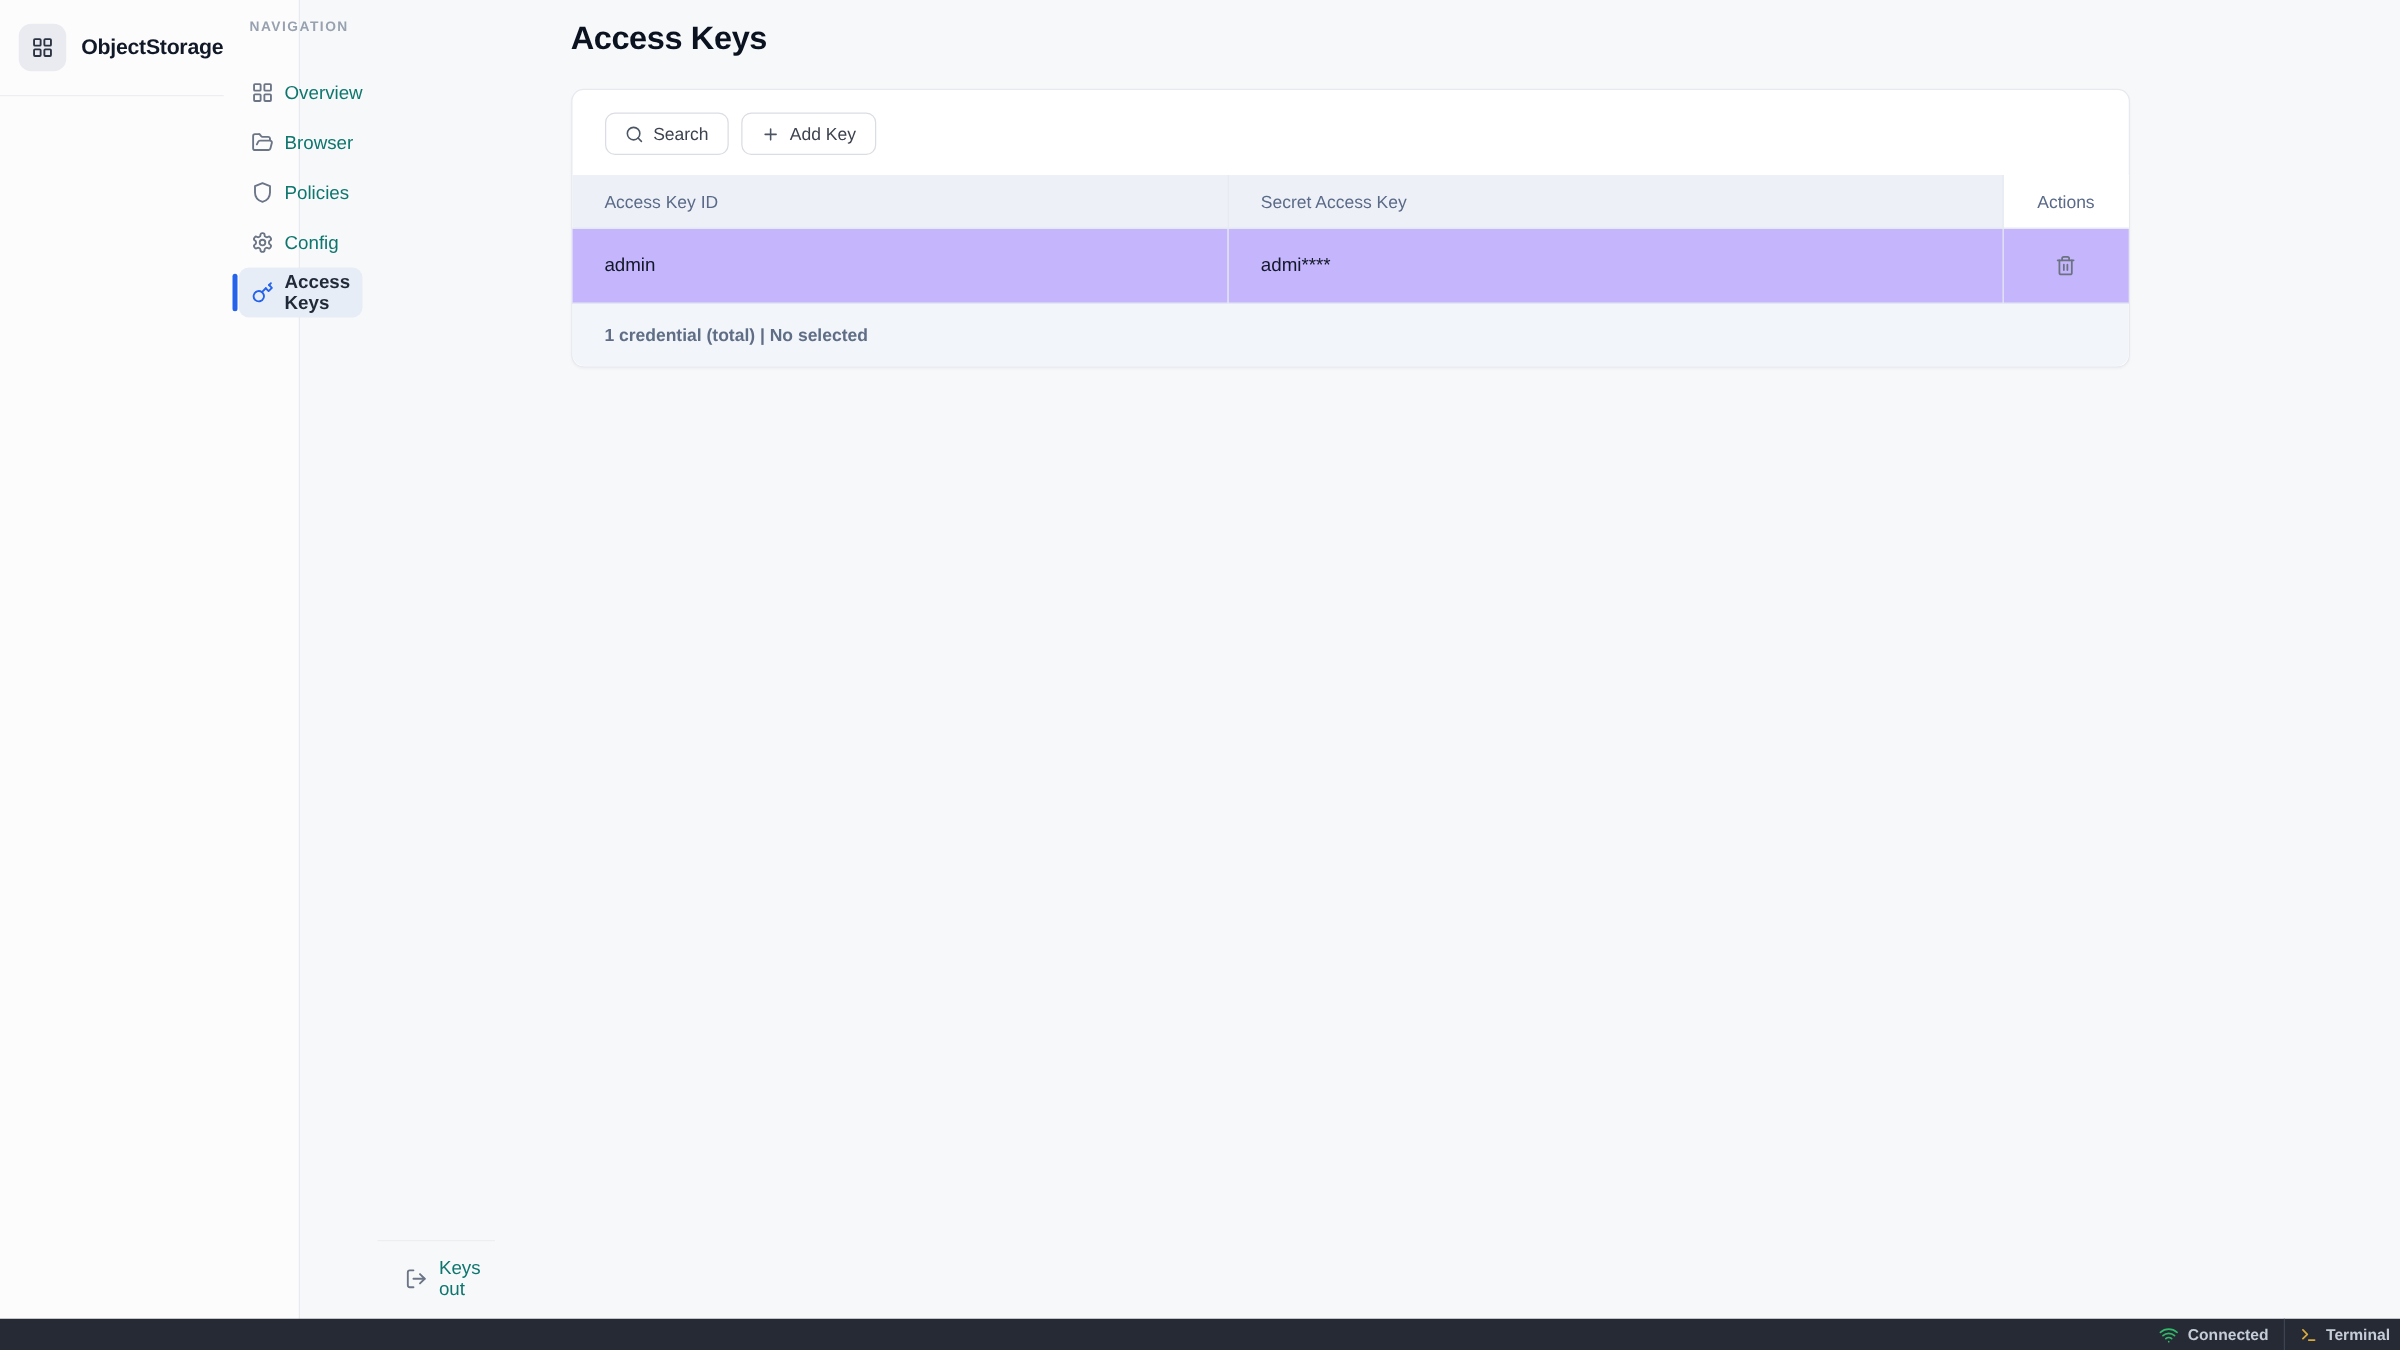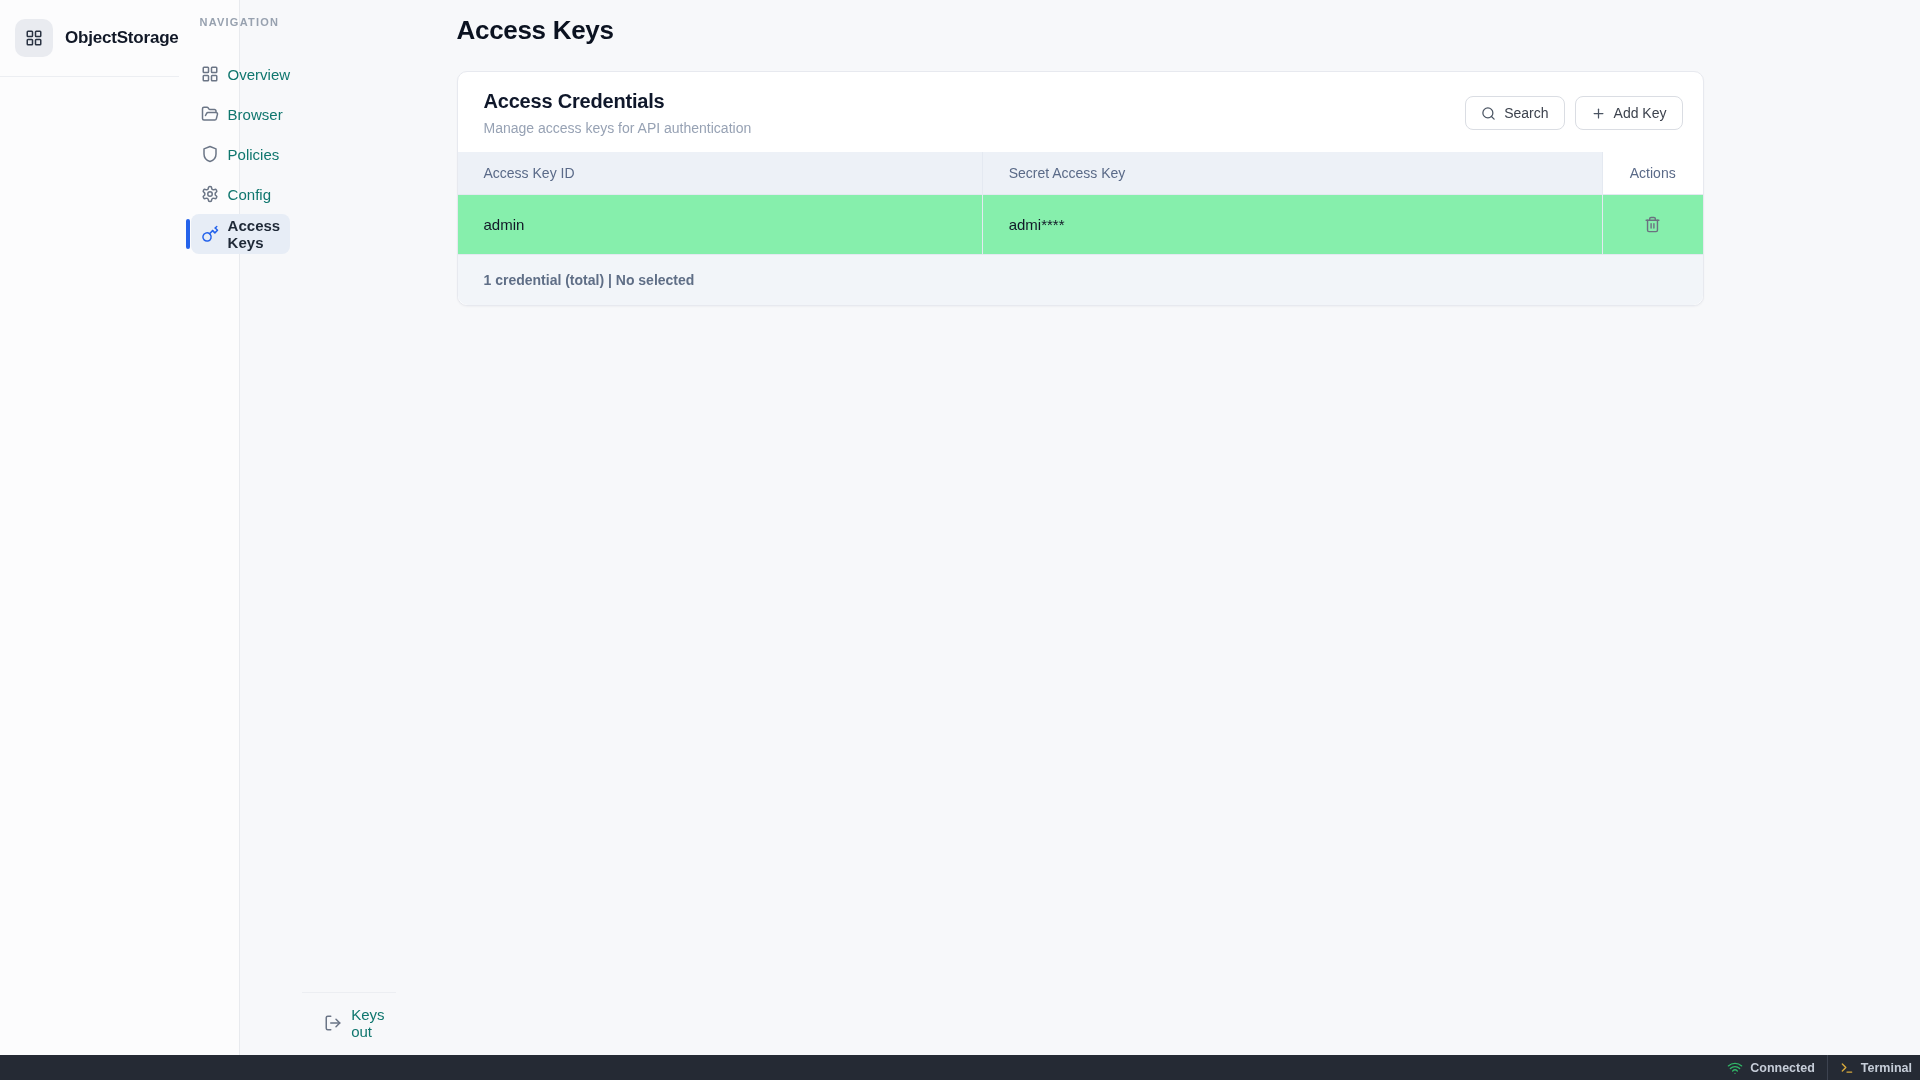--- a/index.html
+++ b/index.html
@@ -122,21 +122,21 @@
   th, td { border: 1px solid #e4e9f1; }
   th {
     background: #edf1f7;
     font-size: 14px;
     font-weight: 500;
     color: #5a6a88;
     text-align: left;
     padding: 13px 26px;
   }
   th.actions-col { background: #ffffff; text-align: center; padding: 13px 10px; }
-  td { font-size: 15px; color: #111827; padding: 21px 26px; background: #86efac; }
+  td { font-size: 15px; color: #111827; padding: 21px 26px; background: #c4b5fd; }
   td.actions-col { text-align: center; padding: 13px 10px; }
   table tr th:first-child, table tr td:first-child { border-left: none; }
   table tr th:last-child, table tr td:last-child { border-right: none; }
   thead tr th { border-top: none; }
   .actions-col { width: 100px; }
   .icon-btn {
     background: transparent;
     border: none;
     cursor: pointer;
     color: #6b7280;
@@ -247,24 +247,20 @@
       </div>
     </div>
   </aside>
 
   <main>
     <div class="content">
       <h1 class="page-title">Access Keys</h1>
 
       <section class="card">
         <div class="card-header">
-          <div>
-            <h2>Access Credentials</h2>
-            <p class="card-subtitle">Manage access keys for API authentication</p>
-          </div>
           <div class="header-actions">
             <button class="btn">
               <svg viewBox="0 0 24 24" fill="none" stroke="currentColor" stroke-width="2" stroke-linecap="round" stroke-linejoin="round">
                   <circle cx="11" cy="11" r="8"></circle>
                   <path d="m21 21-4.3-4.3"></path>
                 </svg>
               <span>Search</span>
             </button>
             <button class="btn">
               <svg viewBox="0 0 24 24" fill="none" stroke="currentColor" stroke-width="2" stroke-linecap="round" stroke-linejoin="round">

